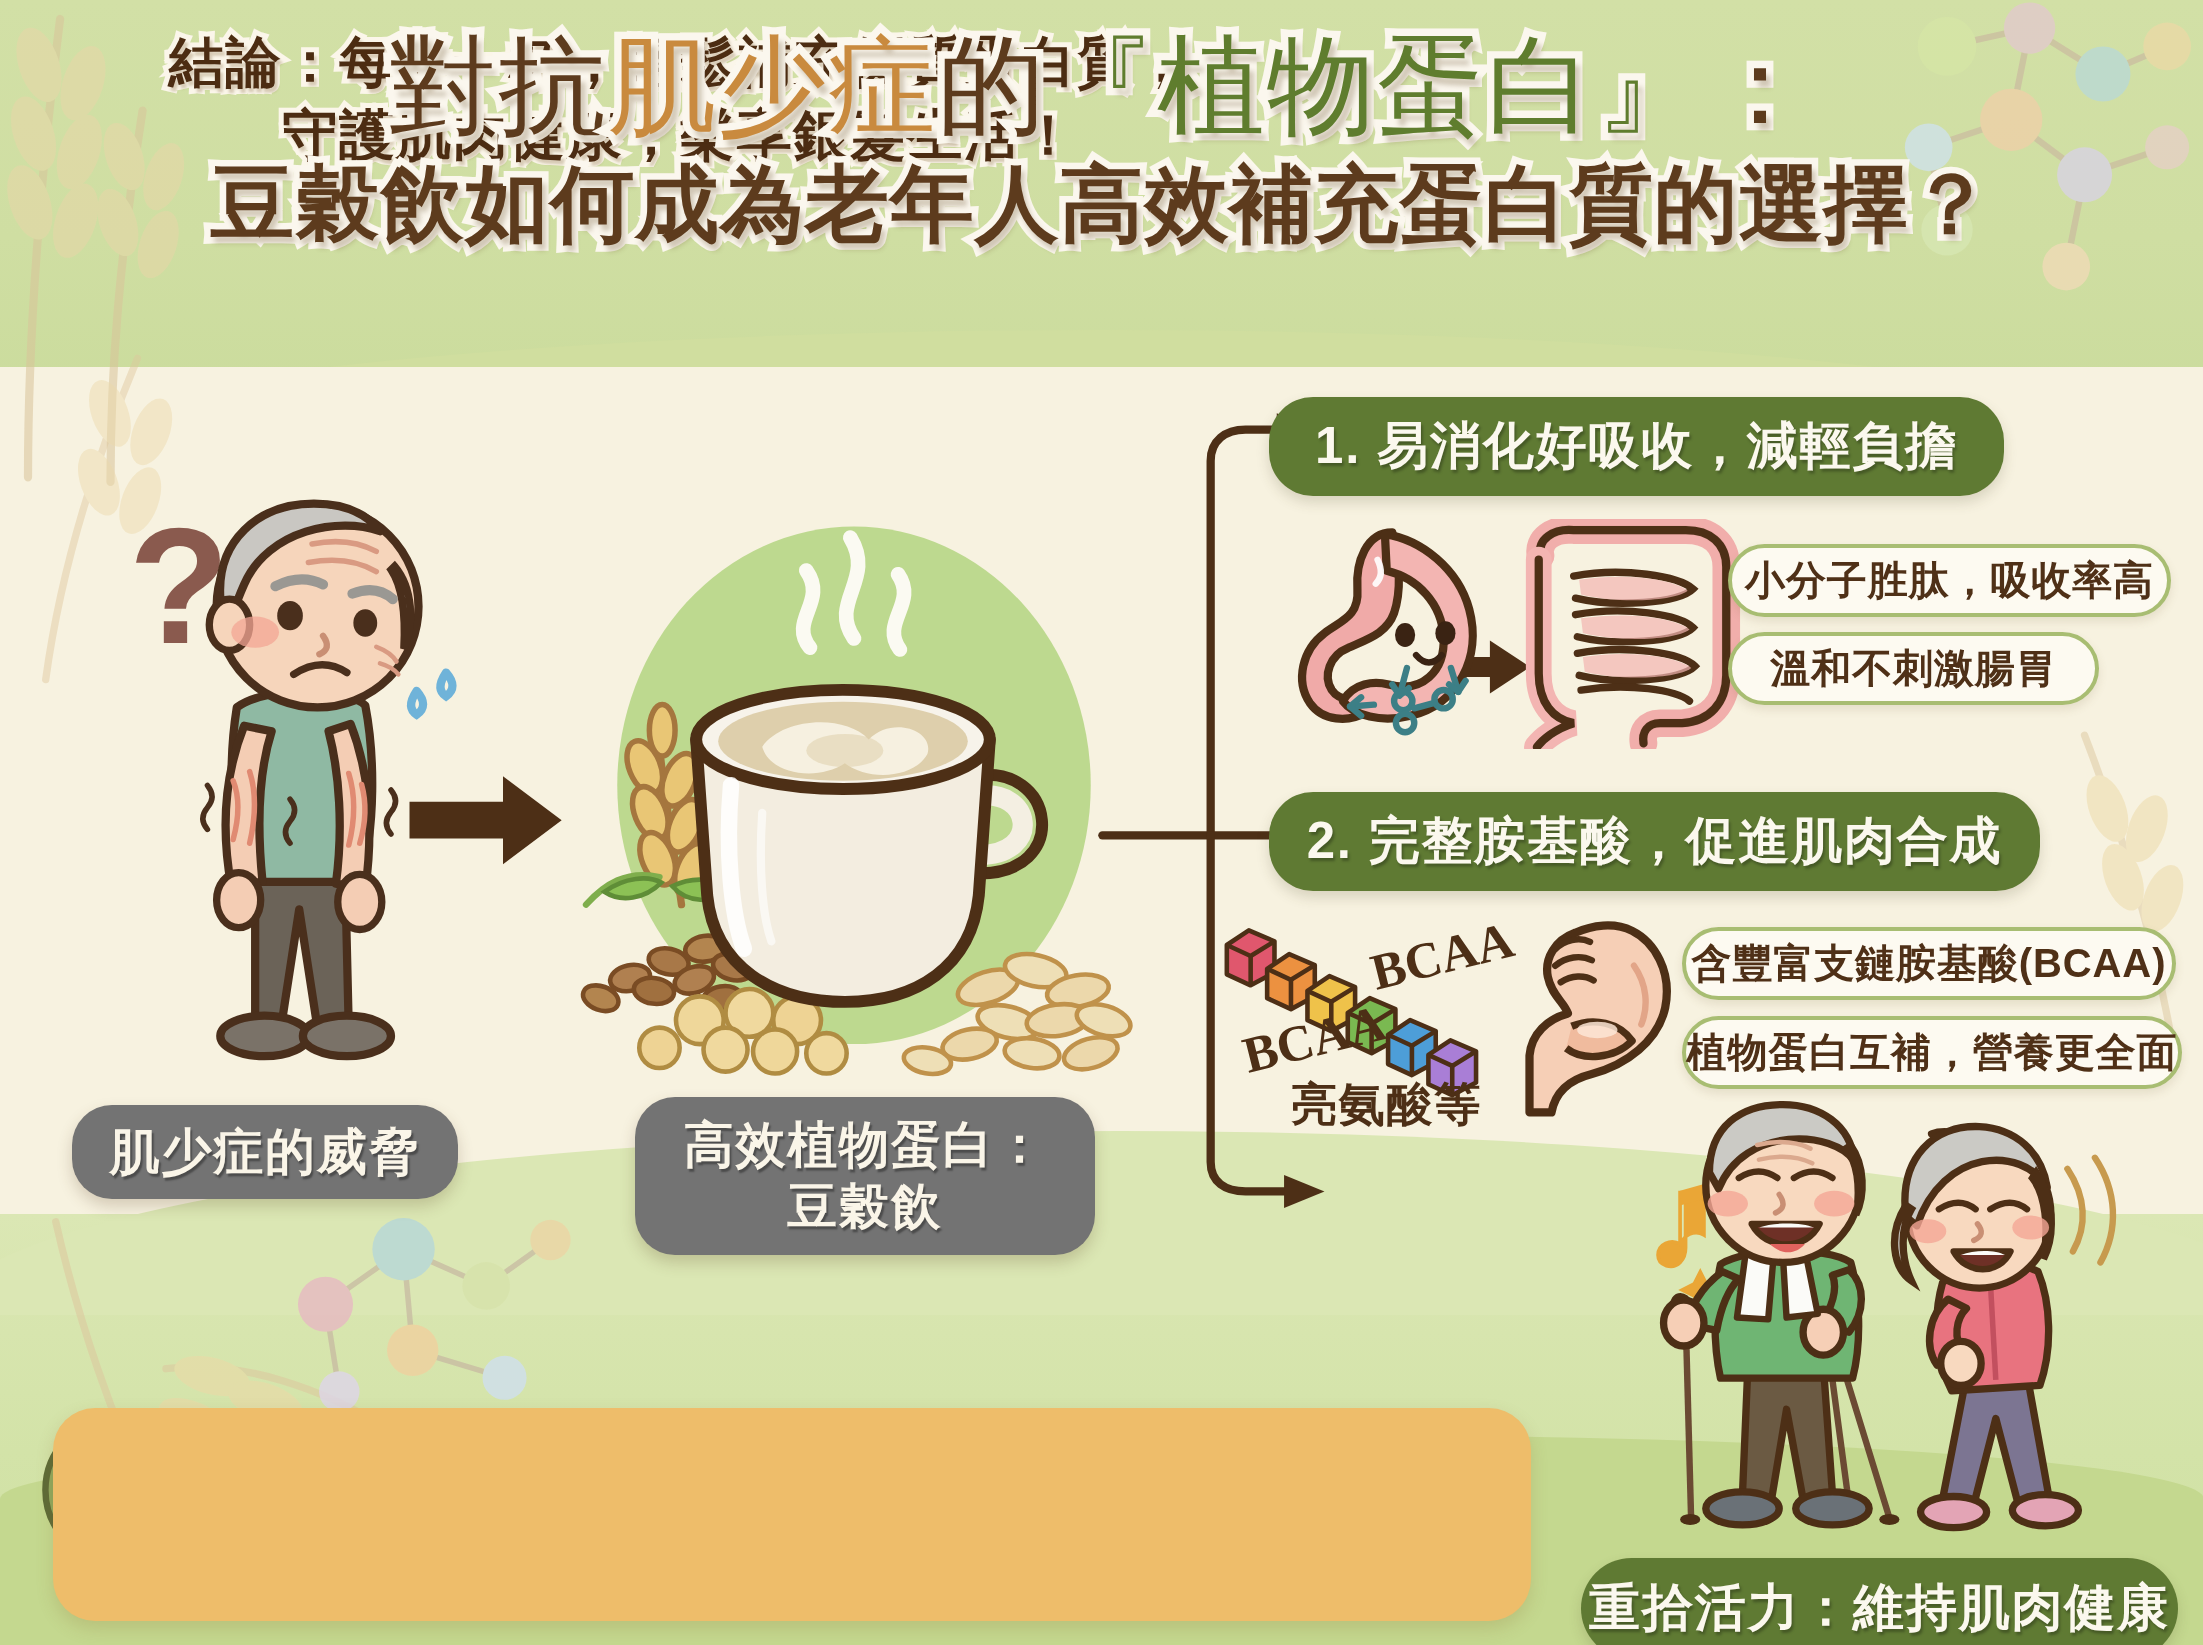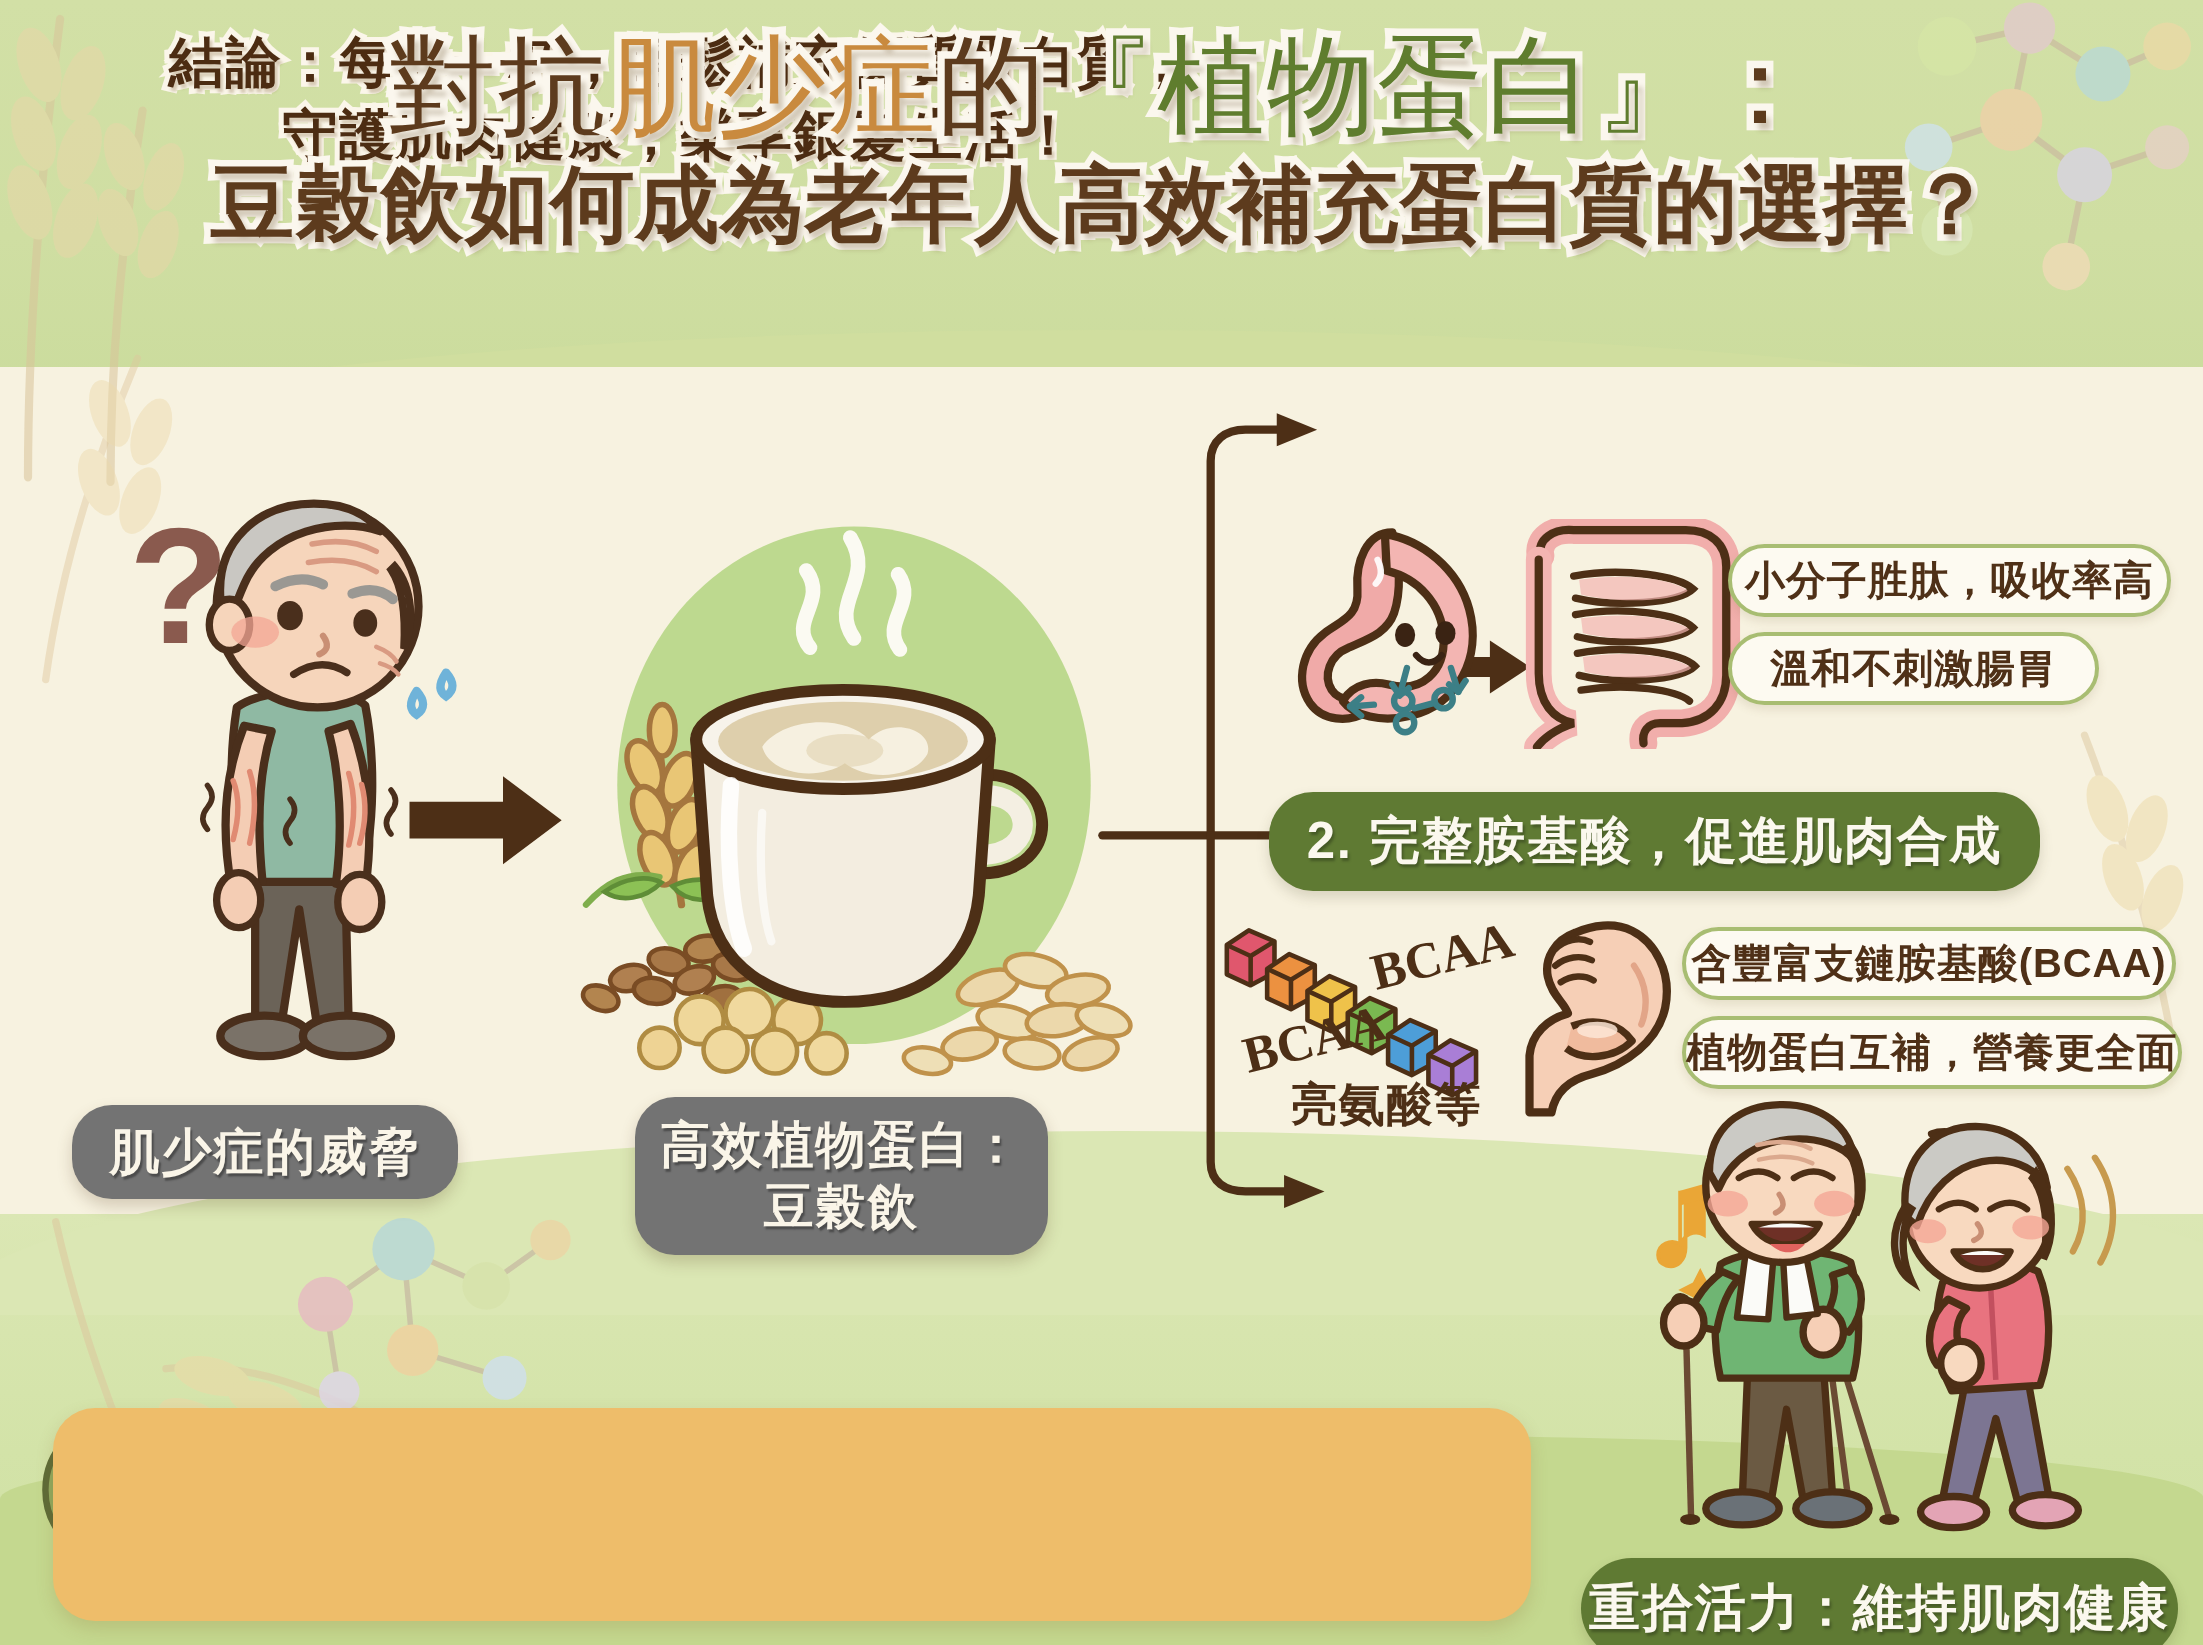--- a/index.html
+++ b/index.html
@@ -402,20 +402,21 @@
       <path d="M10 470 L128 470"></path>
       <path d="M128 470 L128 62 C128 40 144 28 166 28 L206 28"></path>
       <path d="M128 470 L206 470"></path>
       <path d="M128 470 L128 826 C128 848 144 858 166 858 L214 858"></path>
     </g>
     <path d="M200 10 L244 28 L200 46 Z" fill="#4d2f16"></path>
     <path d="M200 452 L244 470 L200 488 Z" fill="#4d2f16"></path>
     <path d="M208 840 L252 858 L208 876 Z" fill="#4d2f16"></path>
   </svg>
 
+  <div class="banner-green" style="left:1269px;top:397px;width:735px;height:99px;font-size:51px;">1. 易消化好吸收，減輕負擔</div>
 
   <svg class="illus" style="left:1238px;top:525px;" width="303" height="220" viewBox="0 0 330 240">
     <path d="M168 8 C140 8 128 40 130 70 C132 100 112 104 94 118 C70 136 62 170 78 194 C92 214 120 216 140 204 L146 186 C130 194 110 192 102 180 C92 164 100 142 120 134 C142 124 162 118 170 96 C178 72 176 40 168 8 Z" fill="#f0aaa8" stroke="#4d2f16" stroke-width="9" stroke-linejoin="round"></path>
     <path d="M160 10 C200 16 240 48 252 92 C266 144 240 196 188 208 C156 216 126 208 114 192 C126 172 148 170 164 174 C200 184 226 160 224 122 C222 86 196 58 162 50 Z" fill="#f3b5b2" stroke="#4d2f16" stroke-width="9" stroke-linejoin="round"></path>
     <ellipse cx="182" cy="120" rx="11" ry="13" fill="#3a2313"></ellipse>
     <ellipse cx="226" cy="118" rx="11" ry="13" fill="#3a2313"></ellipse>
     <path d="M194 142 q14 16 28 0" stroke="#3a2313" stroke-width="7" fill="none" stroke-linecap="round"></path>
     <g stroke="#3c7f86" stroke-width="7" fill="none" stroke-linecap="round">
       <path d="M184 156 L176 186"></path>
         <path d="M176 186 l-8 -12 M176 186 l10 -8"></path>
@@ -506,21 +507,21 @@
     <path d="M52 118 C76 108 104 114 118 134 C98 154 64 156 46 142" fill="#f0bb9e" stroke="#4d2f16" stroke-width="8" stroke-linejoin="round"></path>
     <ellipse cx="80" cy="122" rx="22" ry="9" fill="#fde6d6" opacity=".85"></ellipse>
     <path d="M120 52 C134 72 136 96 128 116" stroke="#e2a588" stroke-width="7" fill="none" stroke-linecap="round"></path>
   </svg>
 
   <div class="chip" style="left:1682px;top:927px;width:494px;height:73px;font-size:40px;">含豐富支鏈胺基酸(BCAA)</div>
   <div class="chip" style="left:1682px;top:1016px;width:500px;height:73px;font-size:40px;">植物蛋白互補，營養更全面</div>
 
   <div class="pill-dark" style="left:72px;top:1105px;width:386px;height:94px;font-size:50px;">肌少症的威脅</div>
 
-  <div class="pill-dark" style="left:635px;top:1097px;width:413px;height:158px;font-size:50px;flex-direction:column;line-height:1.25;">
+  <div class="pill-dark" style="left:635px;top:1097px;width:460px;height:158px;font-size:50px;flex-direction:column;line-height:1.25;">
     <span>高效植物蛋白：</span>
     <span>豆穀飲</span>
   </div>
 
   <svg class="illus" style="left:1625px;top:1088px;" width="514" height="459" viewBox="0 0 560 500">
 
     <g>
       <path d="M60 112 L60 170 C50 164 36 170 36 182 C36 194 52 198 60 190 C64 186 66 180 66 174 L66 124 L86 118 L86 160 C76 154 62 160 62 172" fill="#eaa636" stroke="#eaa636" stroke-width="4"></path>
       <path d="M60 112 L88 104 L88 120 L60 128 Z" fill="#eaa636"></path>
     </g>

